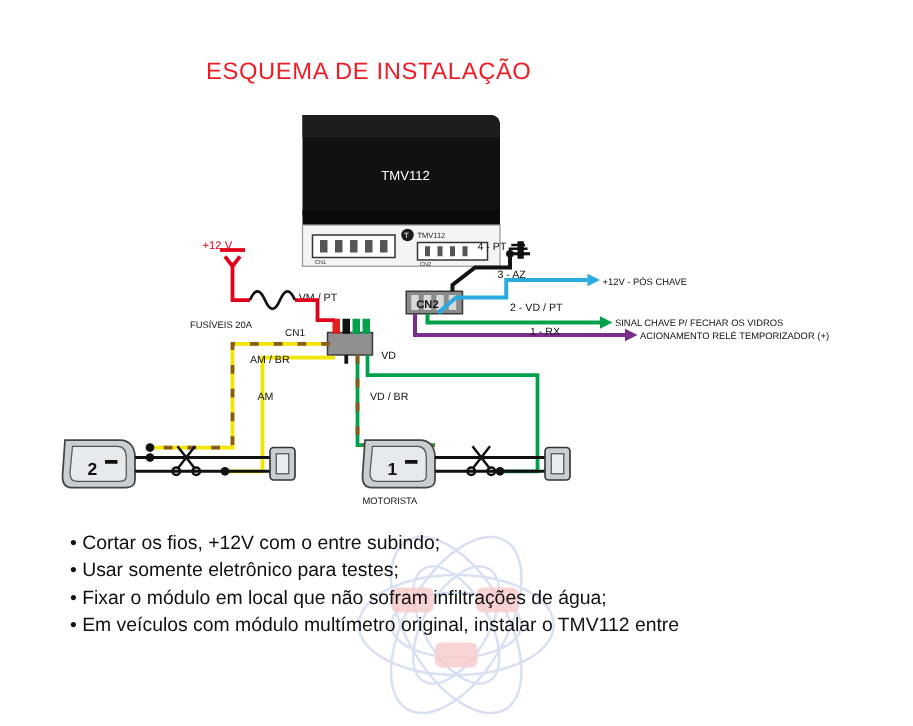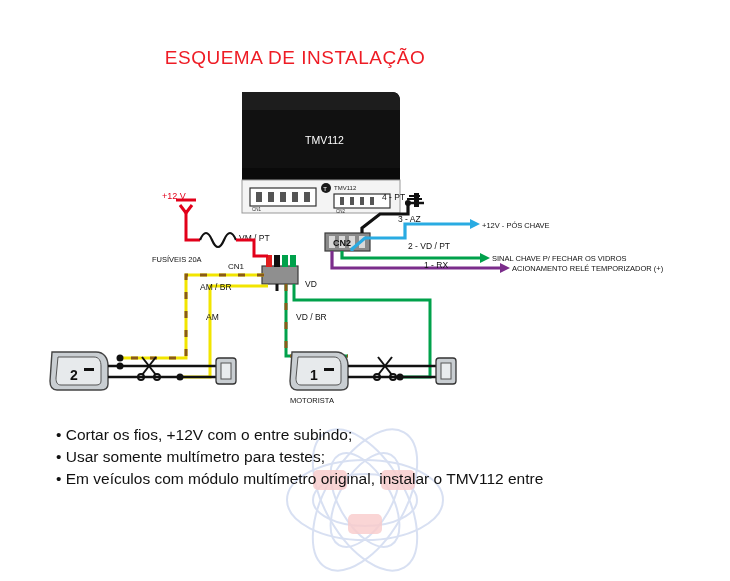--- a/index.html
+++ b/index.html
@@ -212,17 +212,18 @@
       </g>
       <rect x="436" y="358" width="20" height="26" rx="3" fill="#c9ced2" stroke="#333" stroke-width="1.3"></rect>
       <rect x="441" y="363" width="10" height="16" fill="#e9ecee" stroke="#555" stroke-width="1"></rect>
     </g>
     <text x="290" y="403" class="lbl" font-size="7.5" fill="#111">MOTORISTA</text>
 
   </svg>
 
   <div class="notes">
     <div>• Cortar os fios, +12V com o entre subindo;</div>
-    <div>• Usar somente multímetro para testes;</div>
+    <div>• Usar somente eletrônico para testes;</div>
+    <div>• Fixar o módulo em local que não sofram infiltrações de água;</div>
     <div>• Em veículos com módulo multímetro original, instalar o TMV112 entre</div>
   </div>
 
 </div>
 
 </body></html>

